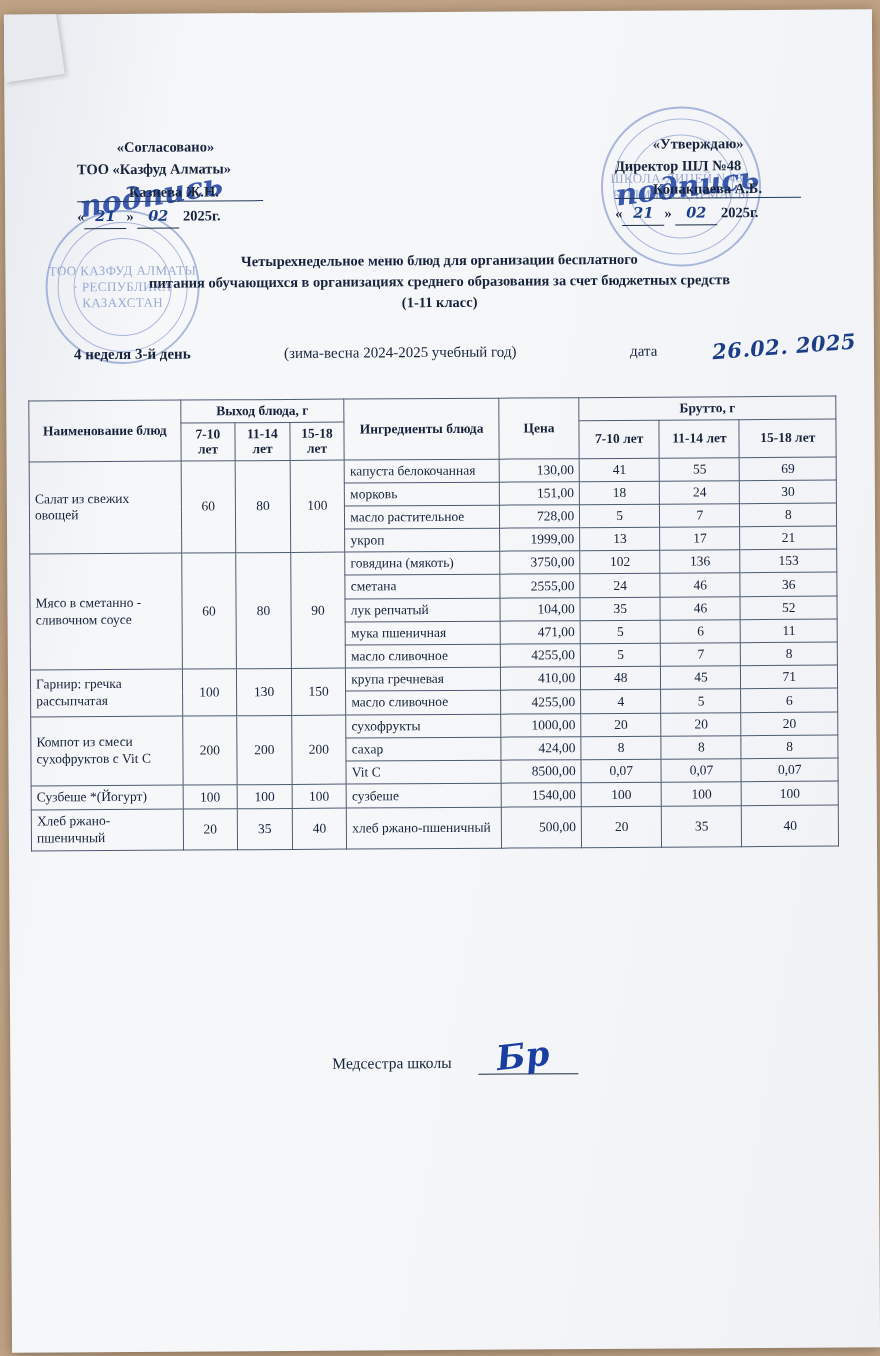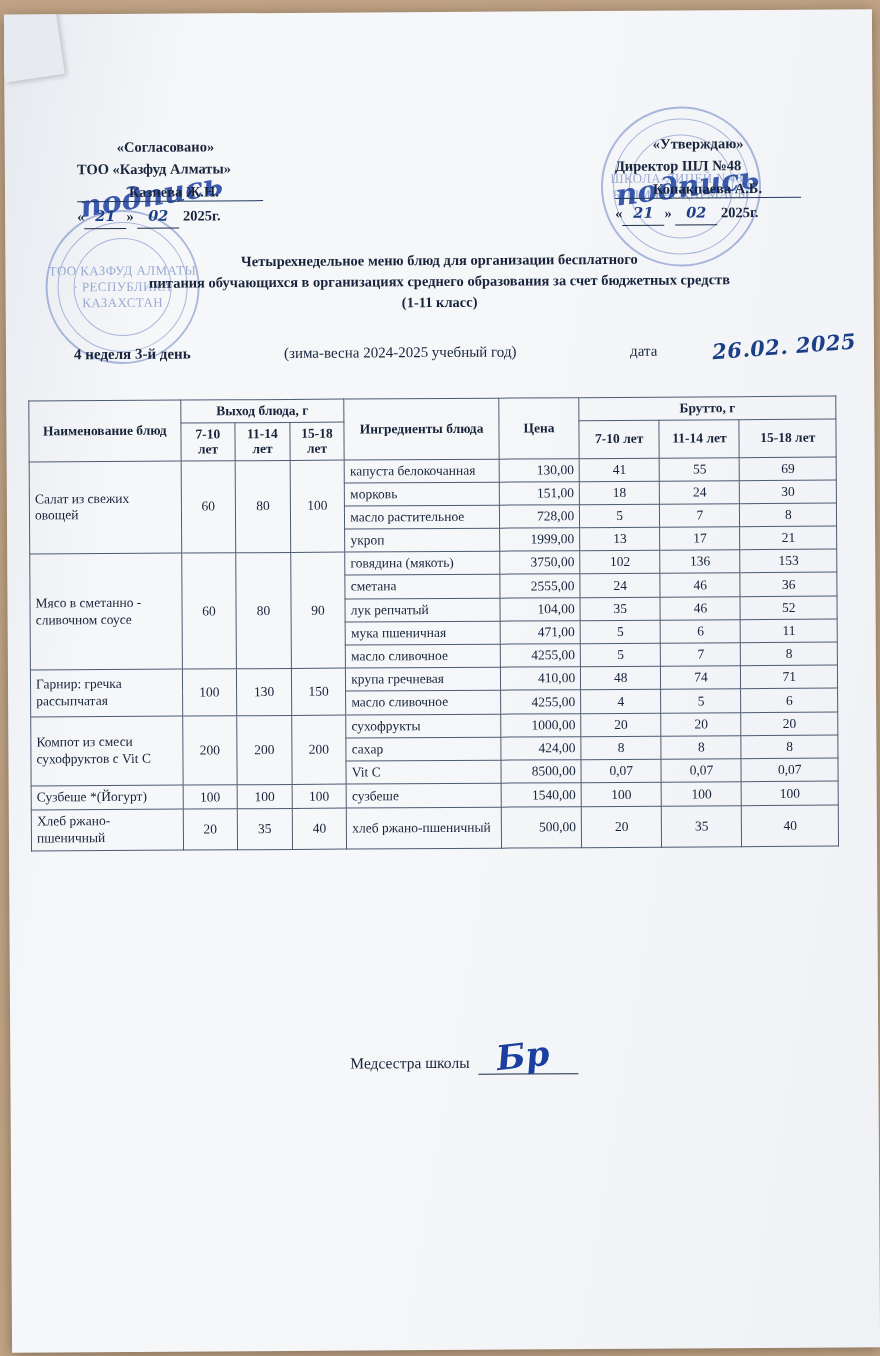--- a/index.html
+++ b/index.html
@@ -274,21 +274,21 @@
   .footer {
     position: absolute;
     top: 1042px;
     left: 0;
     width: 100%;
     font-size: 15.5px;
     color: #16233a;
   }
   .footer .lbl {
     position: absolute;
-    left: 340px;
+    left: 322px;
   }
   .footer .line {
     position: absolute;
     left: 468px;
     top: 20px;
     width: 100px;
     border-bottom: 1px solid #1b2b45;
   }
   .footer .nurse-sig {
     position: absolute;
@@ -460,21 +460,21 @@
               <td class="br-wide">8</td>
             </tr>
             <tr>
               <td class="dish" rowspan="2">Гарнир: гречка рассыпчатая</td>
               <td class="num" rowspan="2">100</td>
               <td class="num" rowspan="2">130</td>
               <td class="num" rowspan="2">150</td>
               <td class="ing">крупа гречневая</td>
               <td class="price">410,00</td>
               <td class="br">48</td>
-              <td class="br">74</td>
+              <td class="br">45</td>
               <td class="br-wide">71</td>
             </tr>
             <tr>
               <td class="ing">масло сливочное</td>
               <td class="price">4255,00</td>
               <td class="br">4</td>
               <td class="br">5</td>
               <td class="br-wide">6</td>
             </tr>
             <tr>

